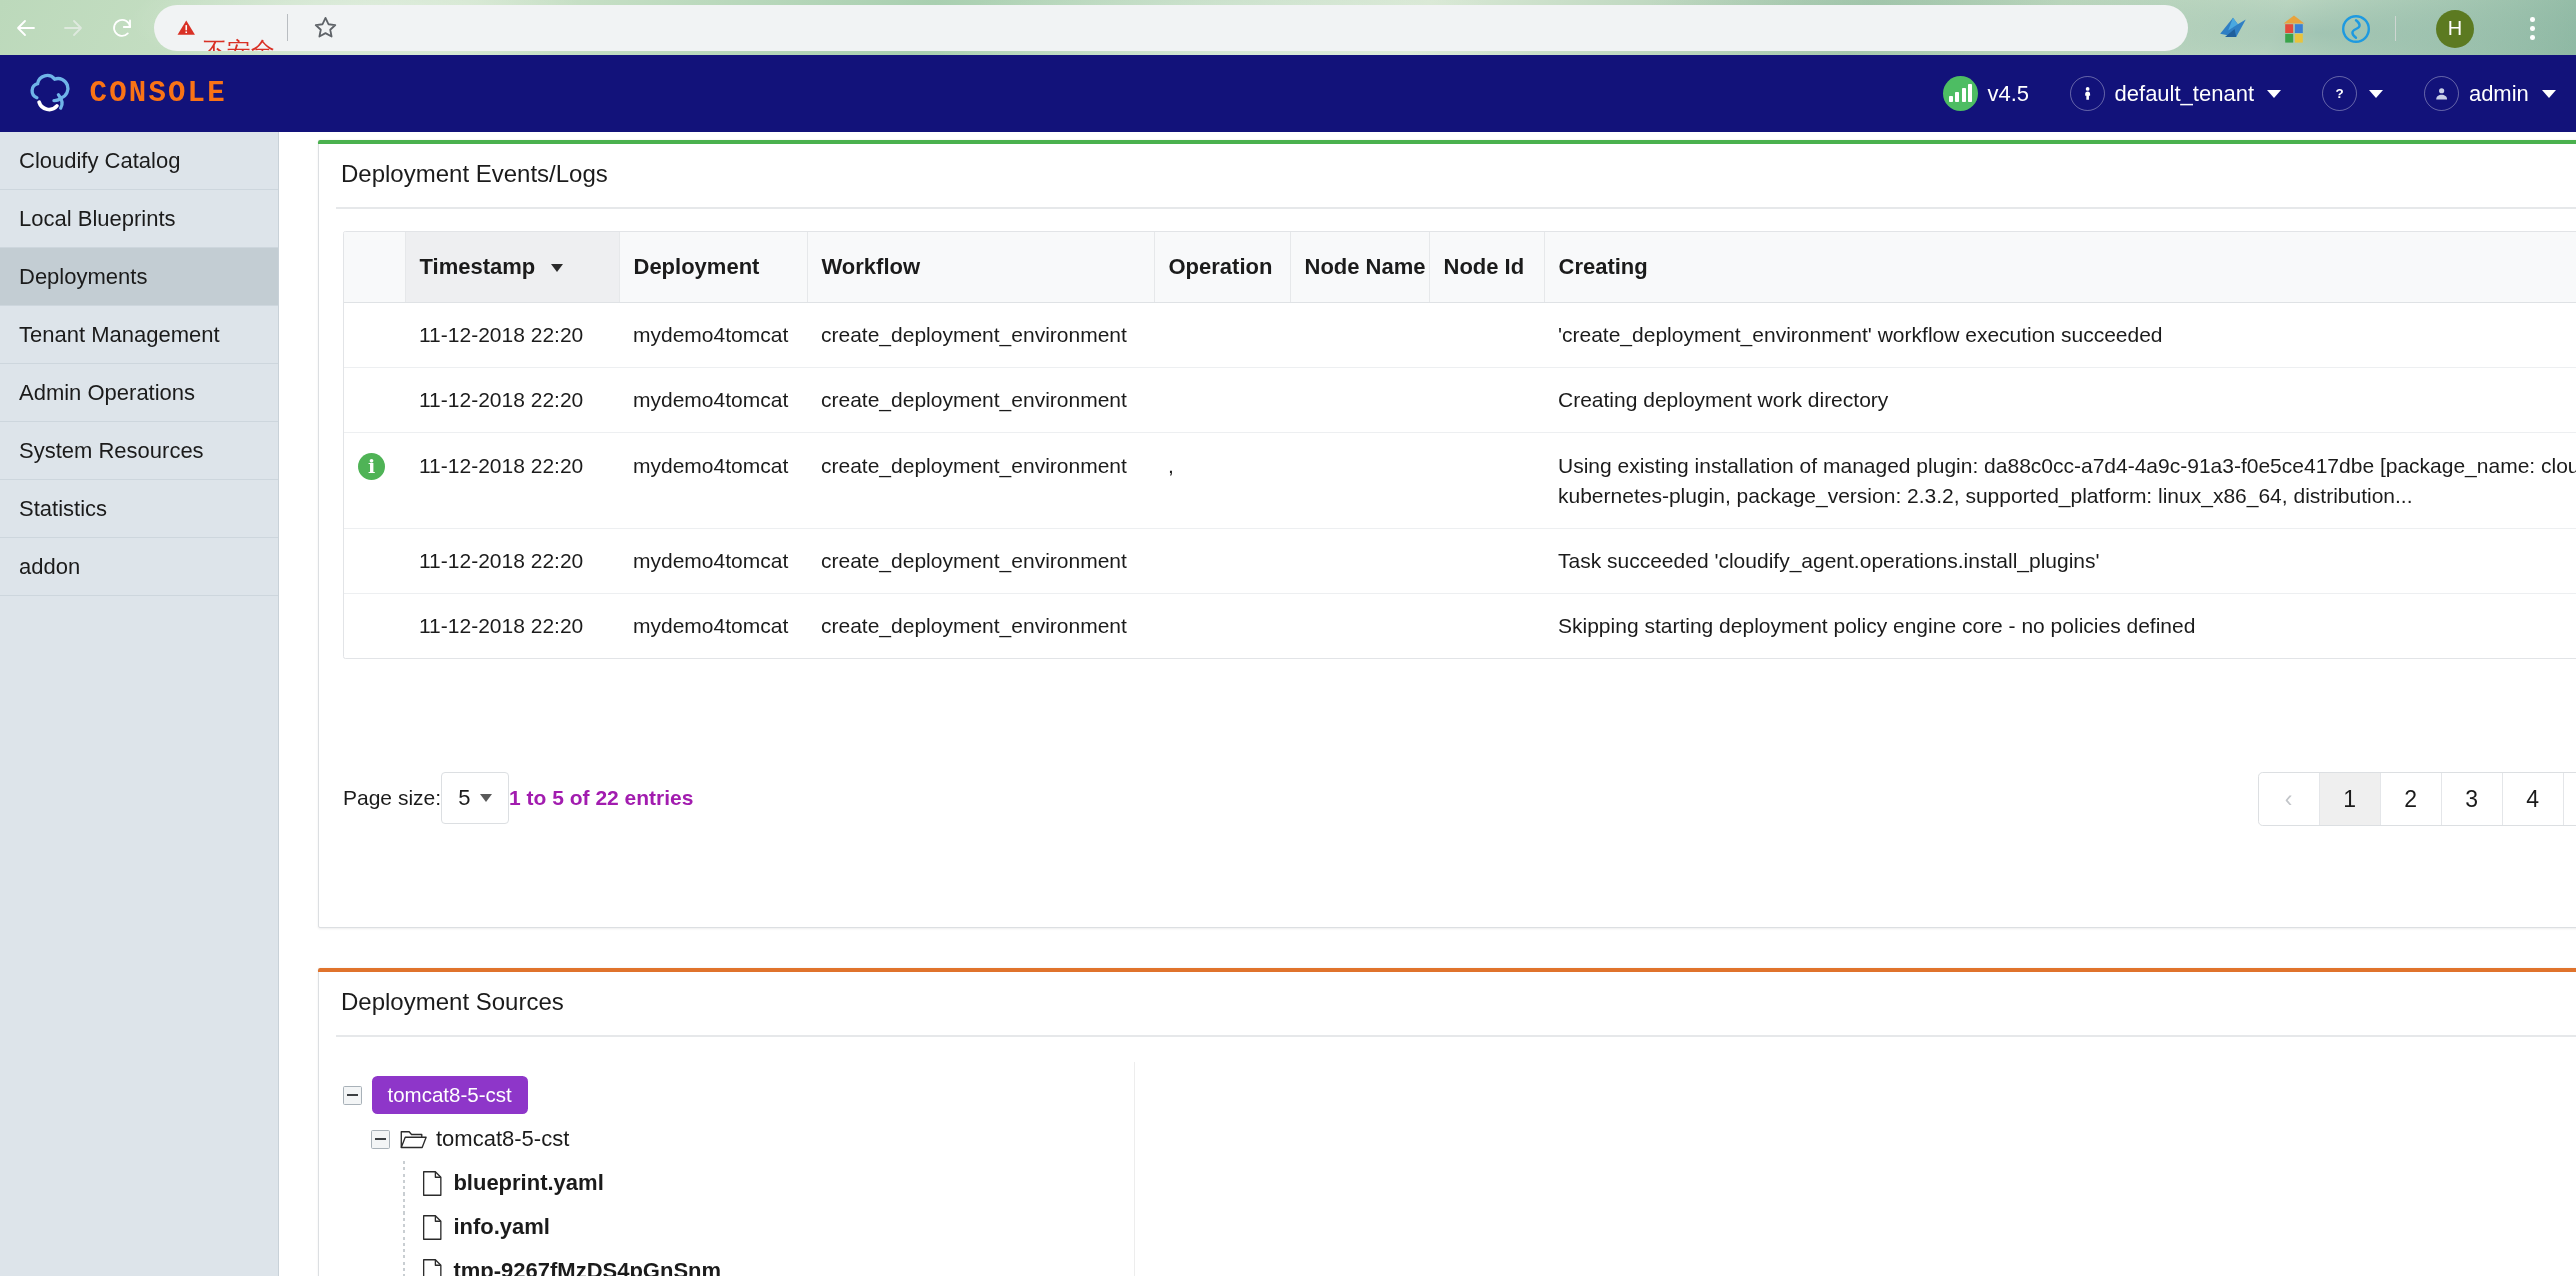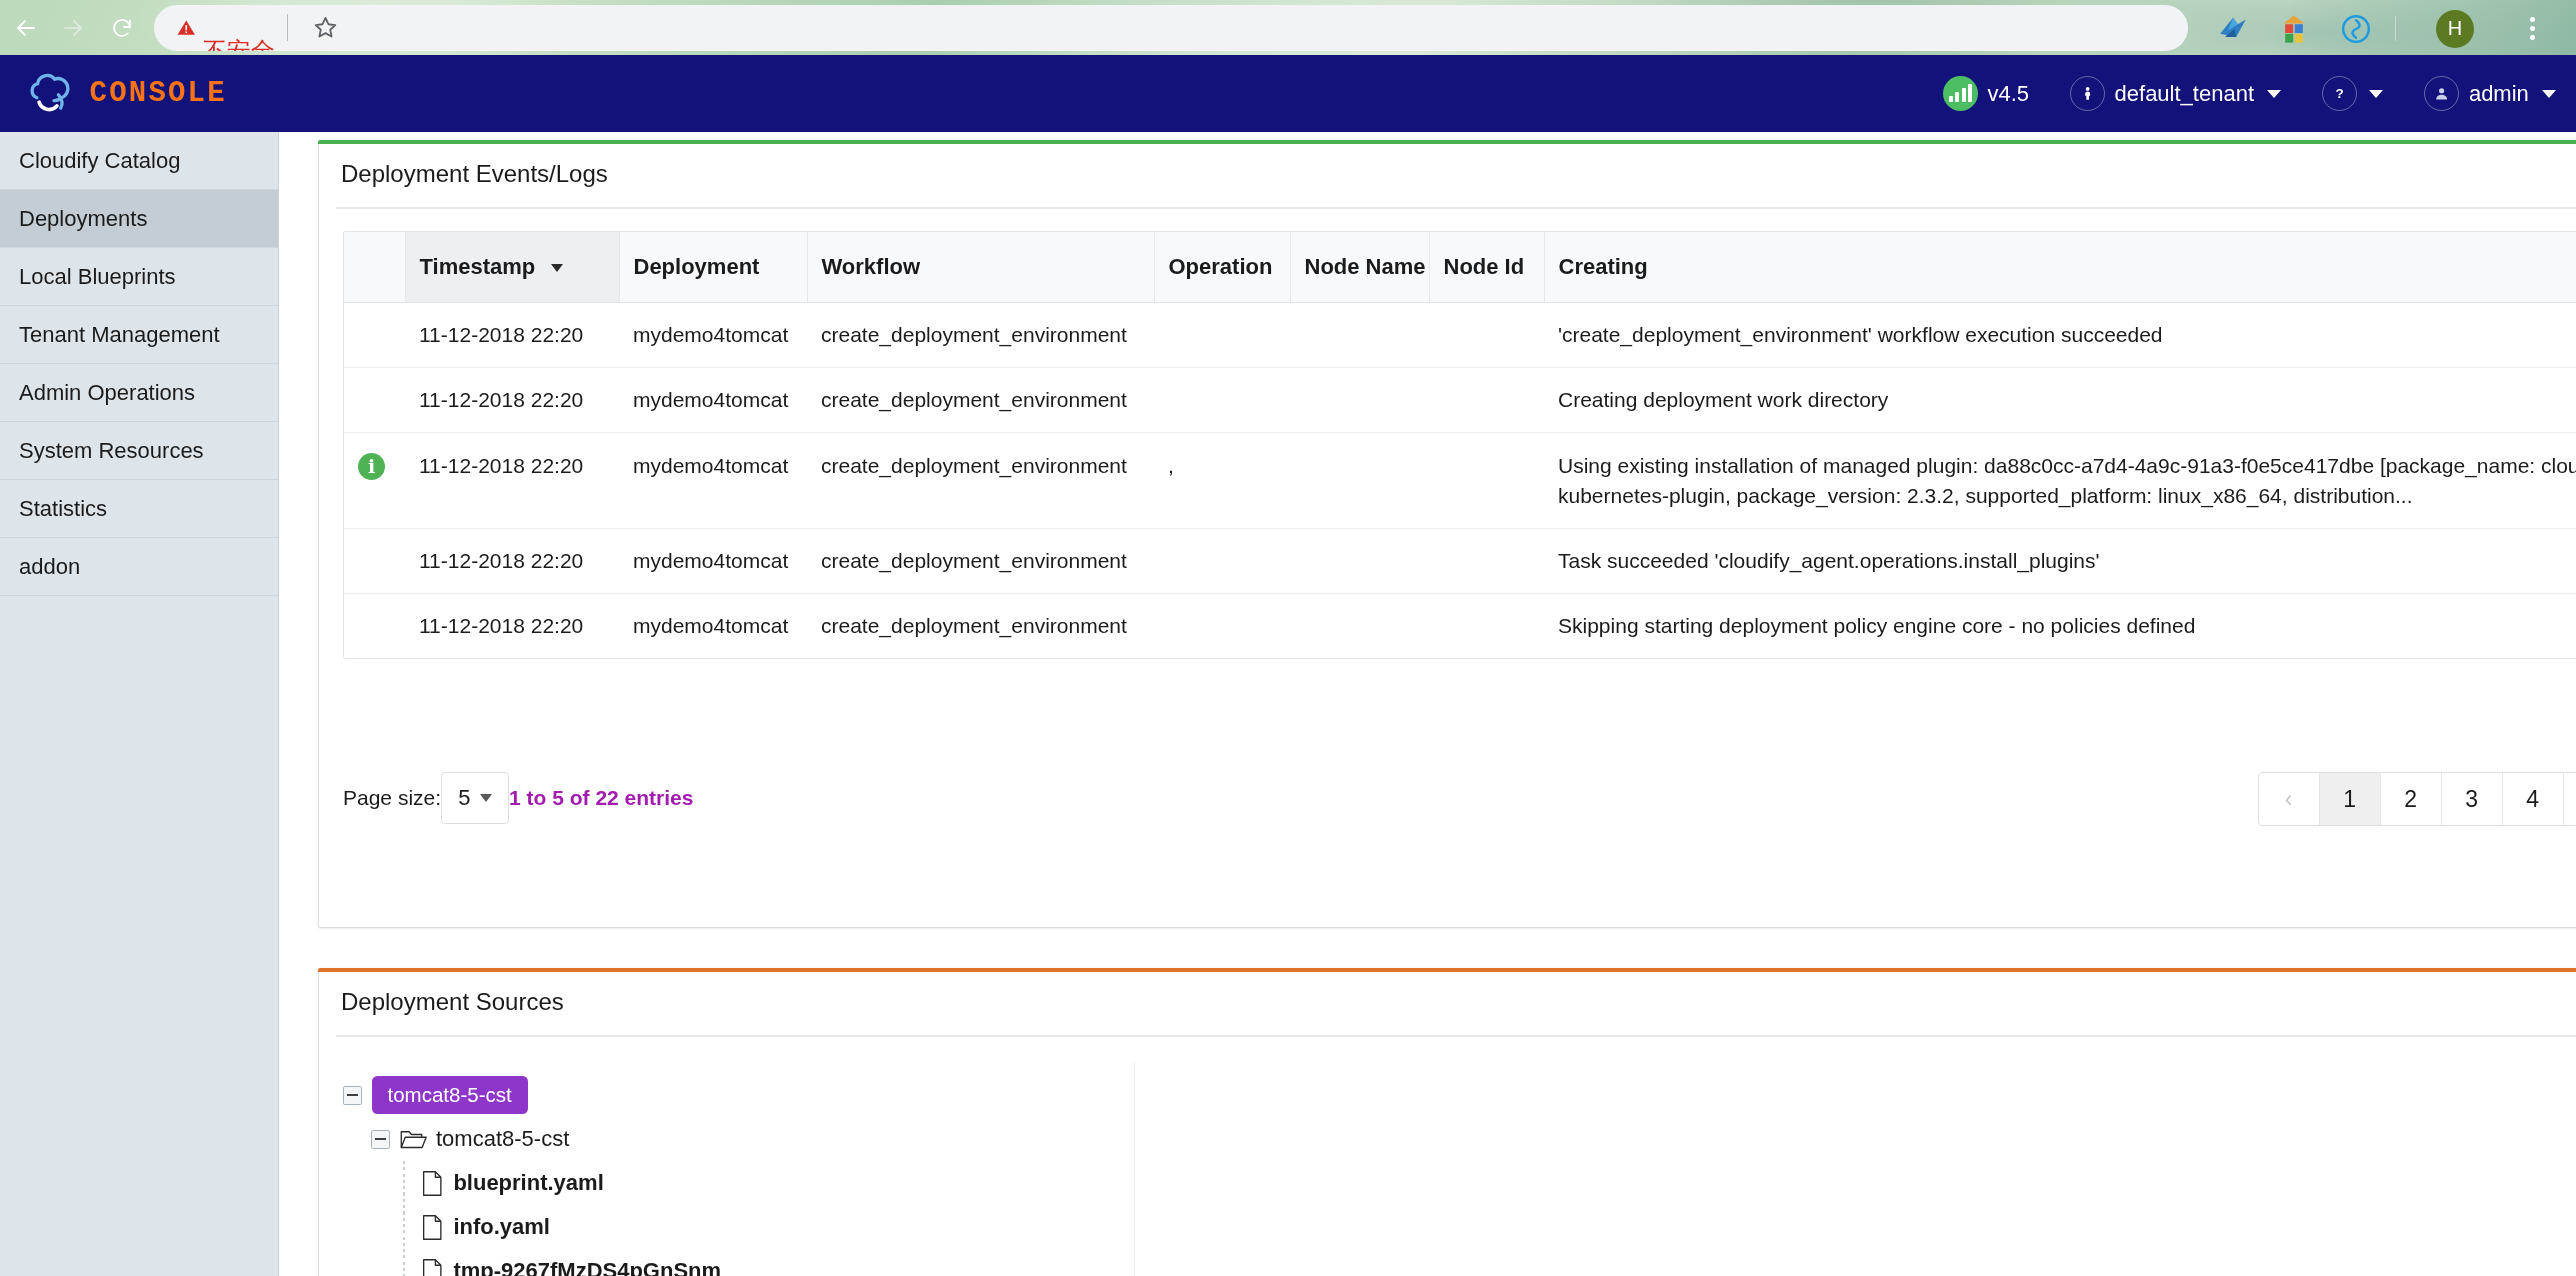--- a/index.html
+++ b/index.html
@@ -308,25 +308,25 @@
       <span>admin</span>
       <span class="caret-down"></span>
     </div>
   </div>
 </div>
 
 <div id="sidebar">
   <div class="side-item">
       <span>Cloudify Catalog</span>
     </div>
+  <div class="side-item">
+      <span>Local Blueprints</span>
+    </div>
   <div class="side-item active">
       <span>Deployments</span>
-    </div>
-  <div class="side-item">
-      <span>Local Blueprints</span>
     </div>
   <div class="side-item">
       <span>Tenant Management</span>
     </div>
   <div class="side-item">
       <span>Admin Operations</span>
     </div>
   <div class="side-item">
       <span>System Resources</span>
     </div>

